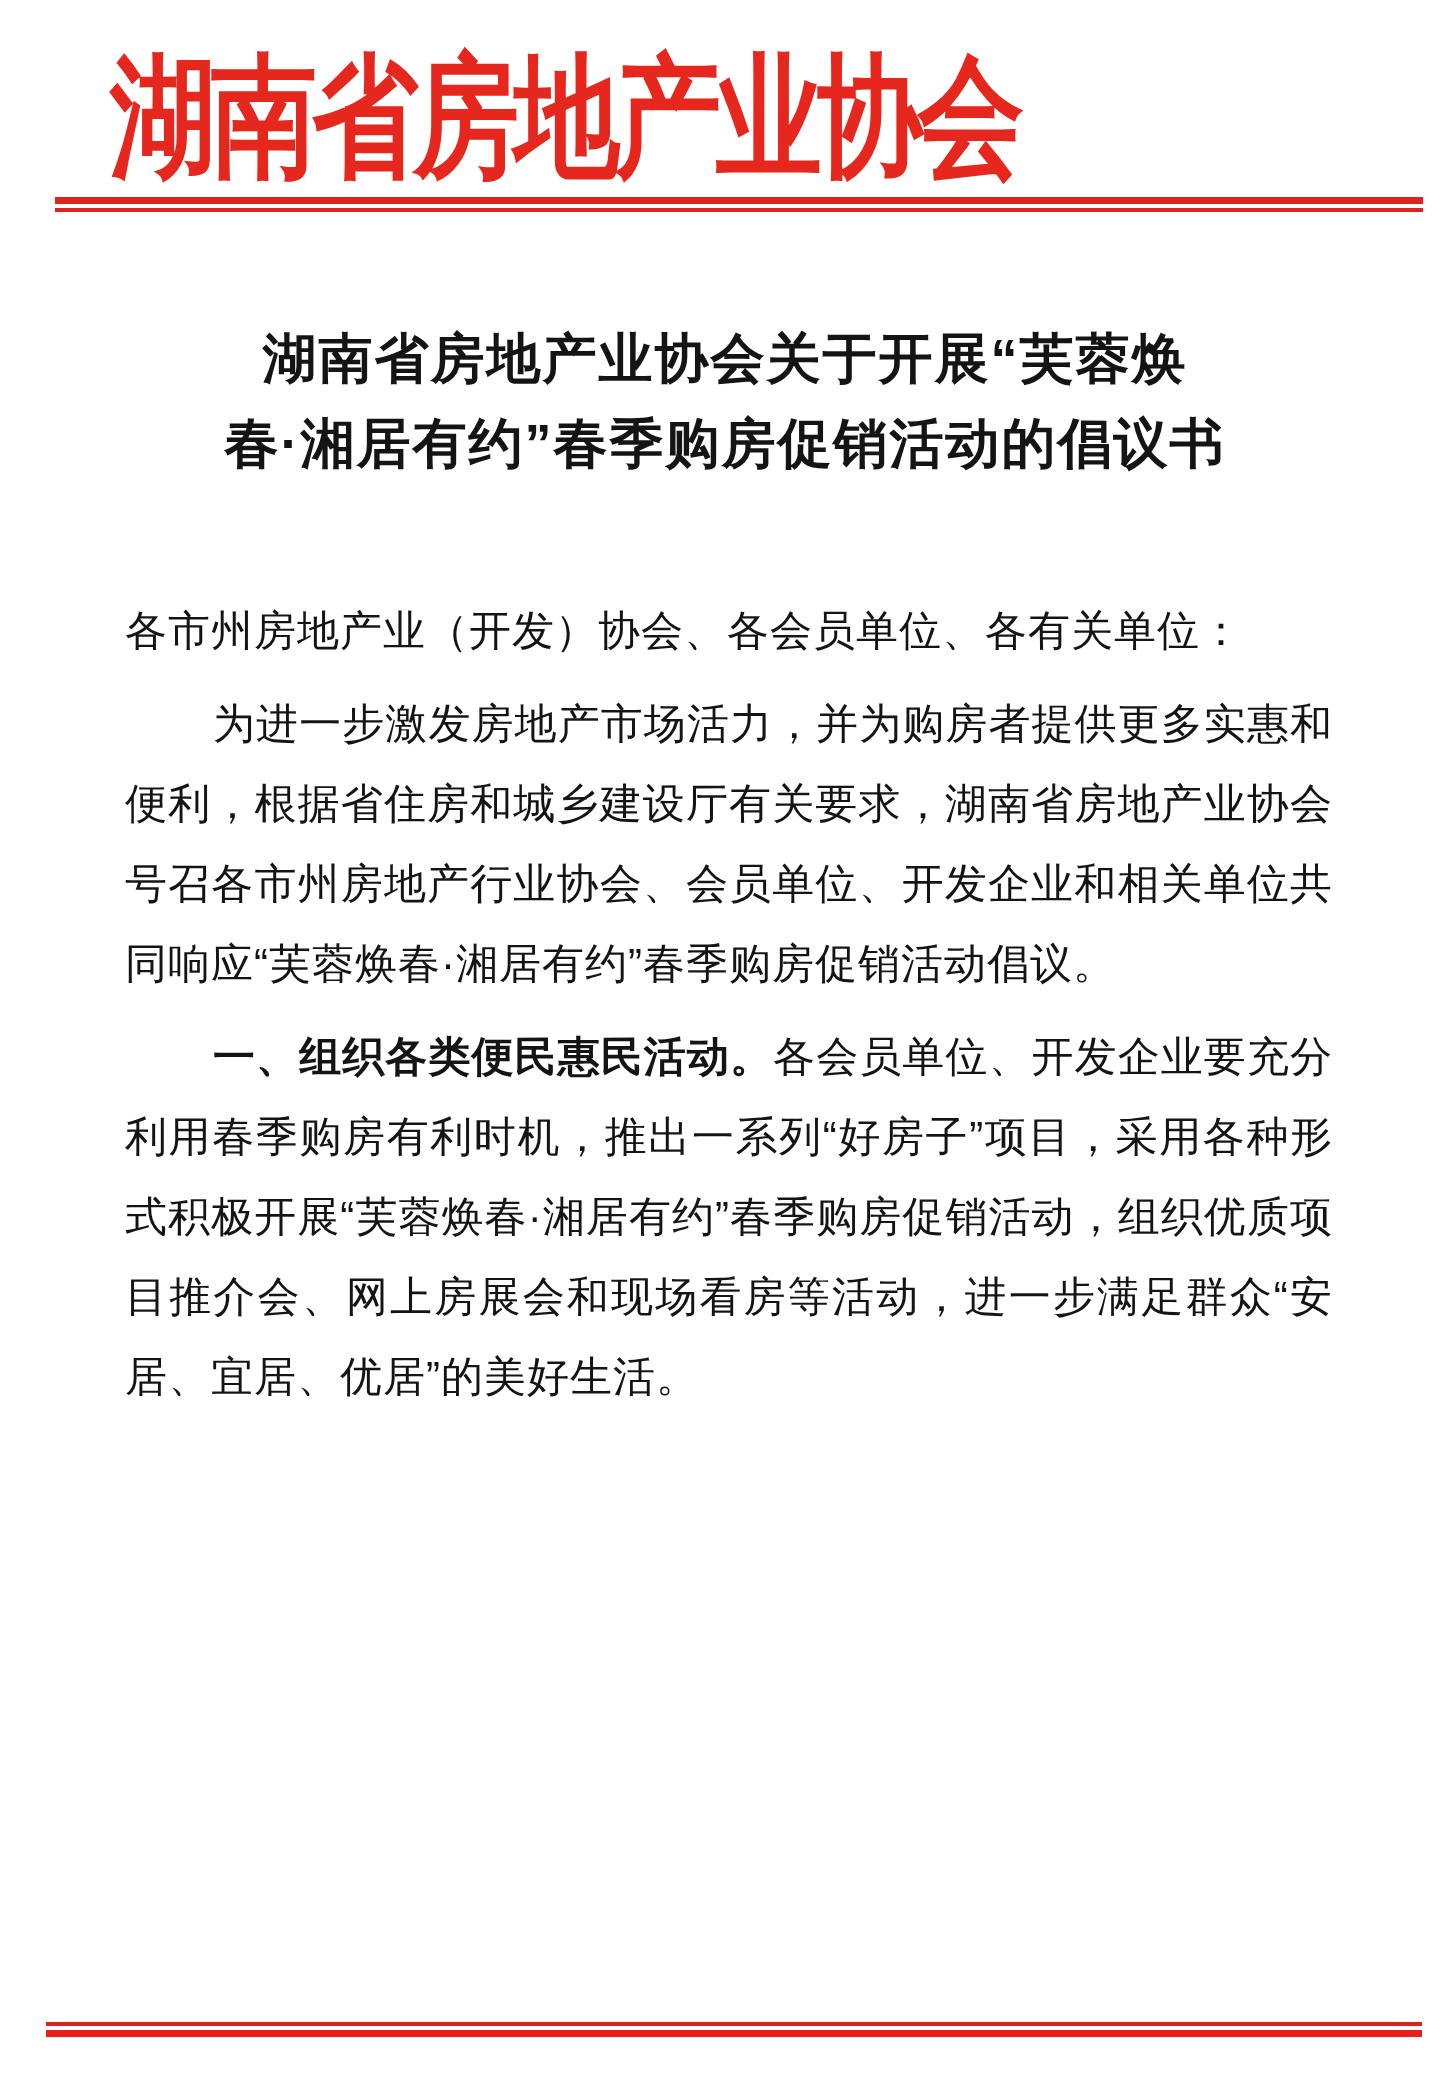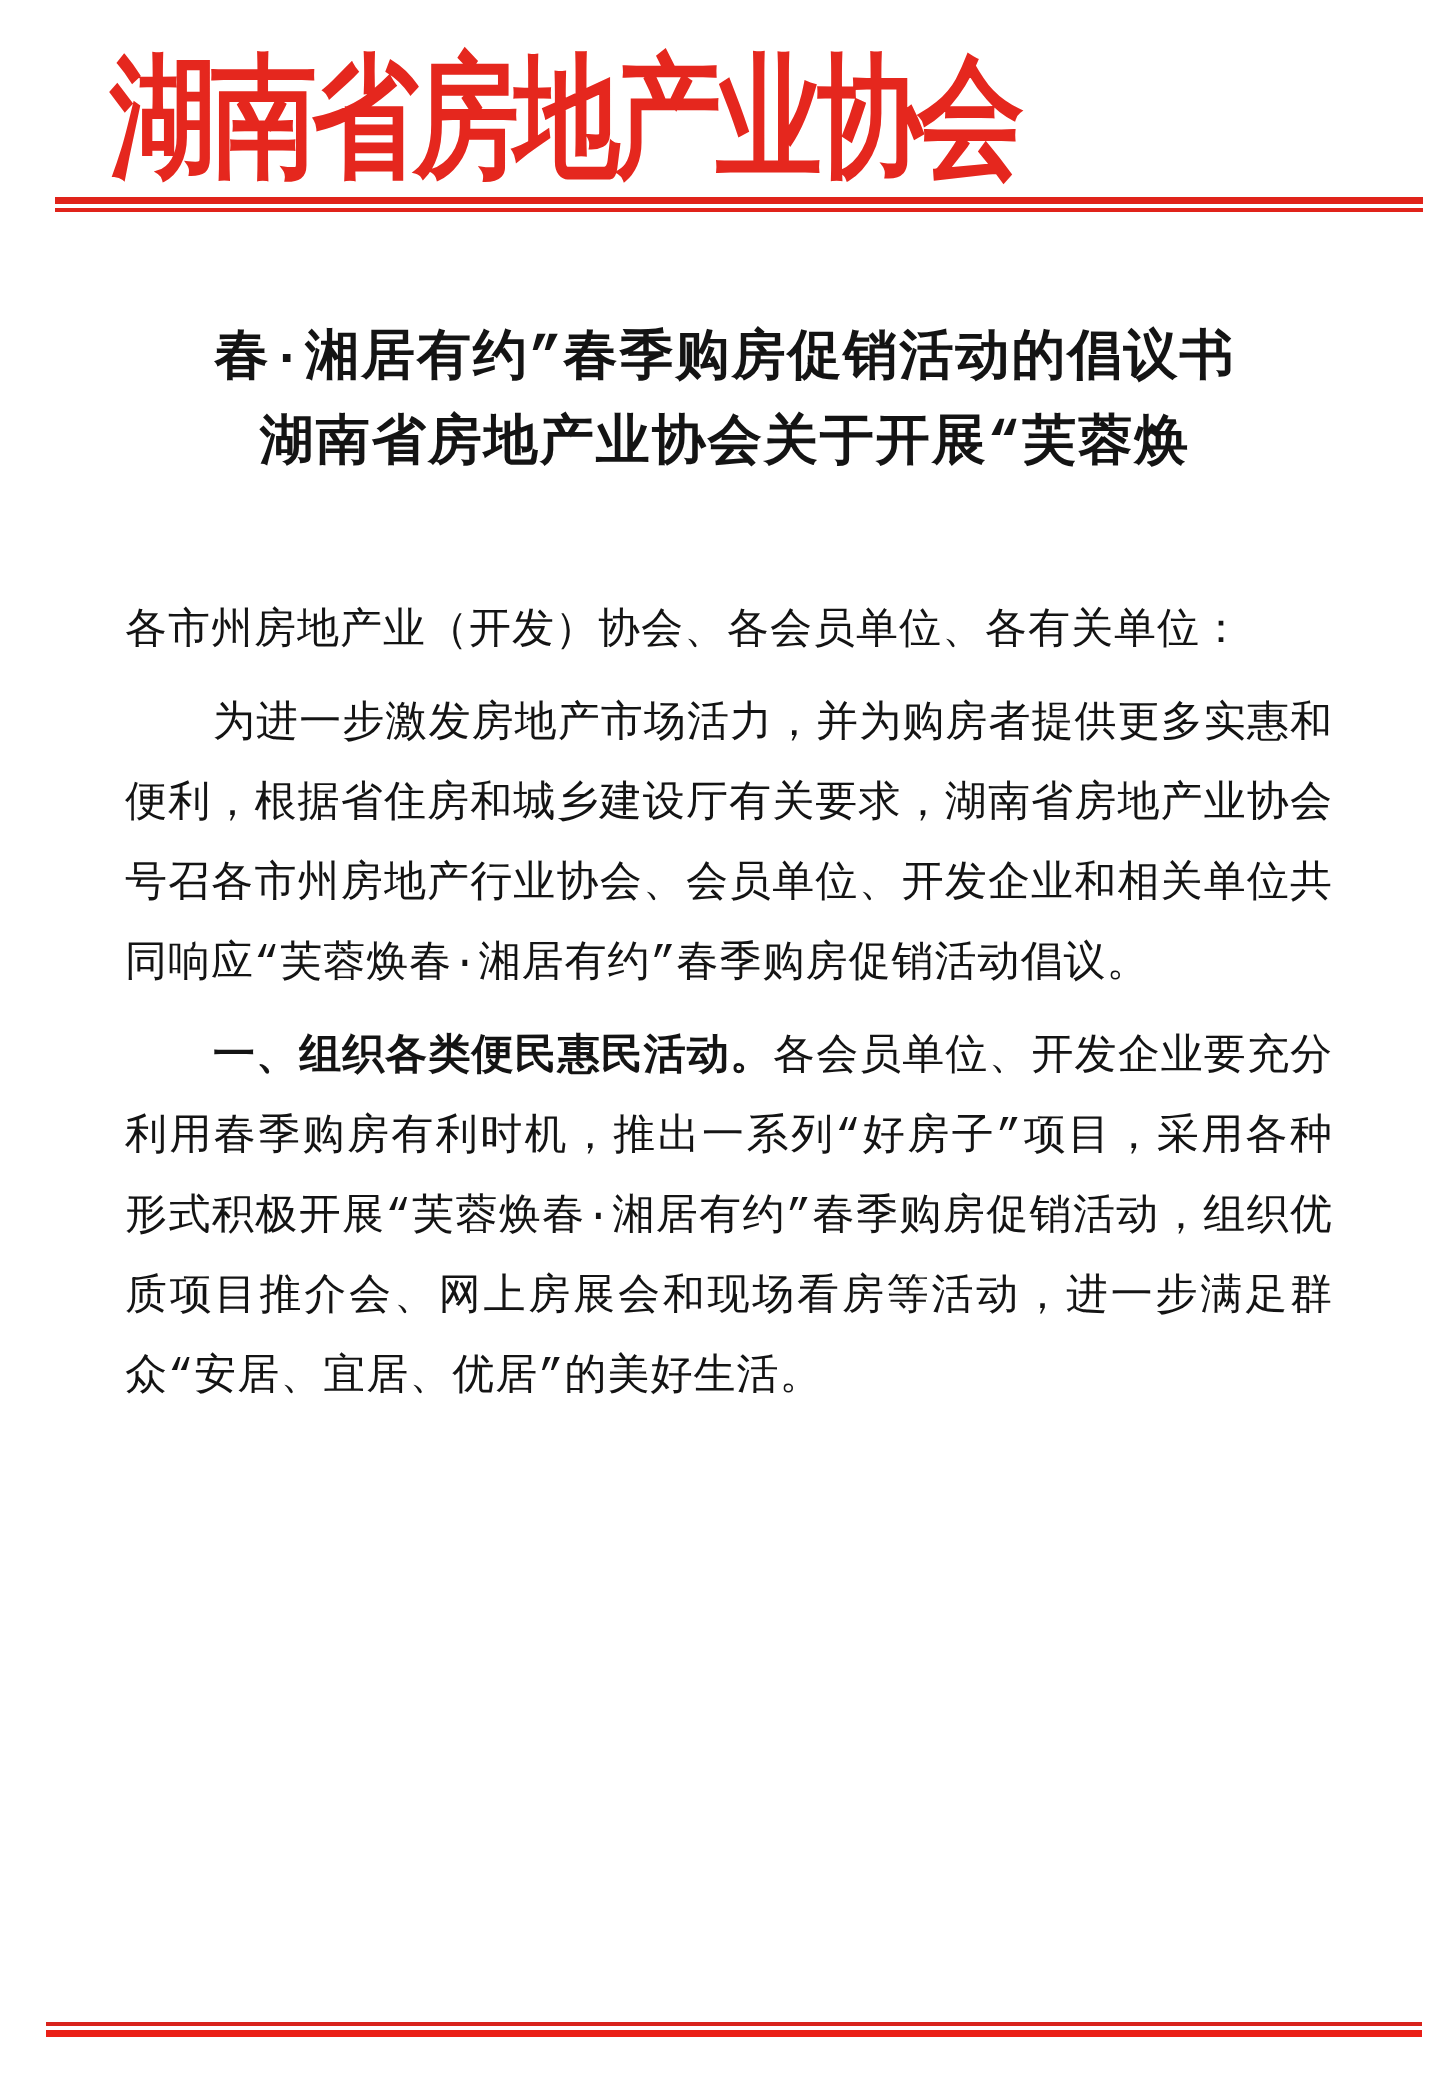--- a/index.html
+++ b/index.html
@@ -6,21 +6,21 @@
     margin: 0;
     padding: 0;
     background: #ffffff;
   }
   .page {
     position: relative;
     width: 1450px;
     height: 2097px;
     background: #ffffff;
     overflow: hidden;
-    font-family: Liberation Mono, monospace;
+    font-family: Liberation Sans, sans-serif;
   }
   
   .org-name {
     position: absolute;
     left: 110px;
     top: 28px;
     font-size: 106px;
     font-weight: 700;
     color: #e5271e;
     letter-spacing: -5px;
@@ -88,22 +88,22 @@
 <div class="page">
 
   <div class="org-name">湖南省房地产业协会</div>
 
   <div class="rule-top">
     <div class="thick"></div>
     <div class="thin"></div>
   </div>
 
   <div class="doc-title">
+    <div>湖南省房地产业协会关于开展“芙蓉焕</div>
     <div>春·湘居有约”春季购房促销活动的倡议书</div>
-    <div>湖南省房地产业协会关于开展“芙蓉焕</div>
   </div>
 
   <div class="body-text">
     <p class="salutation">各市州房地产业（开发）协会、各会员单位、各有关单位：</p>
     <div id="paragraphs">
   <p><span class="para-lead"></span><span class="para-text">为进一步激发房地产市场活力，并为购房者提供更多实惠和便利，根据省住房和城乡建设厅有关要求，湖南省房地产业协会号召各市州房地产行业协会、会员单位、开发企业和相关单位共同响应“芙蓉焕春·湘居有约”春季购房促销活动倡议。</span></p>
 
   <p><span class="para-lead">一、组织各类便民惠民活动。</span><span class="para-text">各会员单位、开发企业要充分利用春季购房有利时机，推出一系列“好房子”项目，采用各种形式积极开展“芙蓉焕春·湘居有约”春季购房促销活动，组织优质项目推介会、网上房展会和现场看房等活动，进一步满足群众“安居、宜居、优居”的美好生活。</span></p>
 
 

